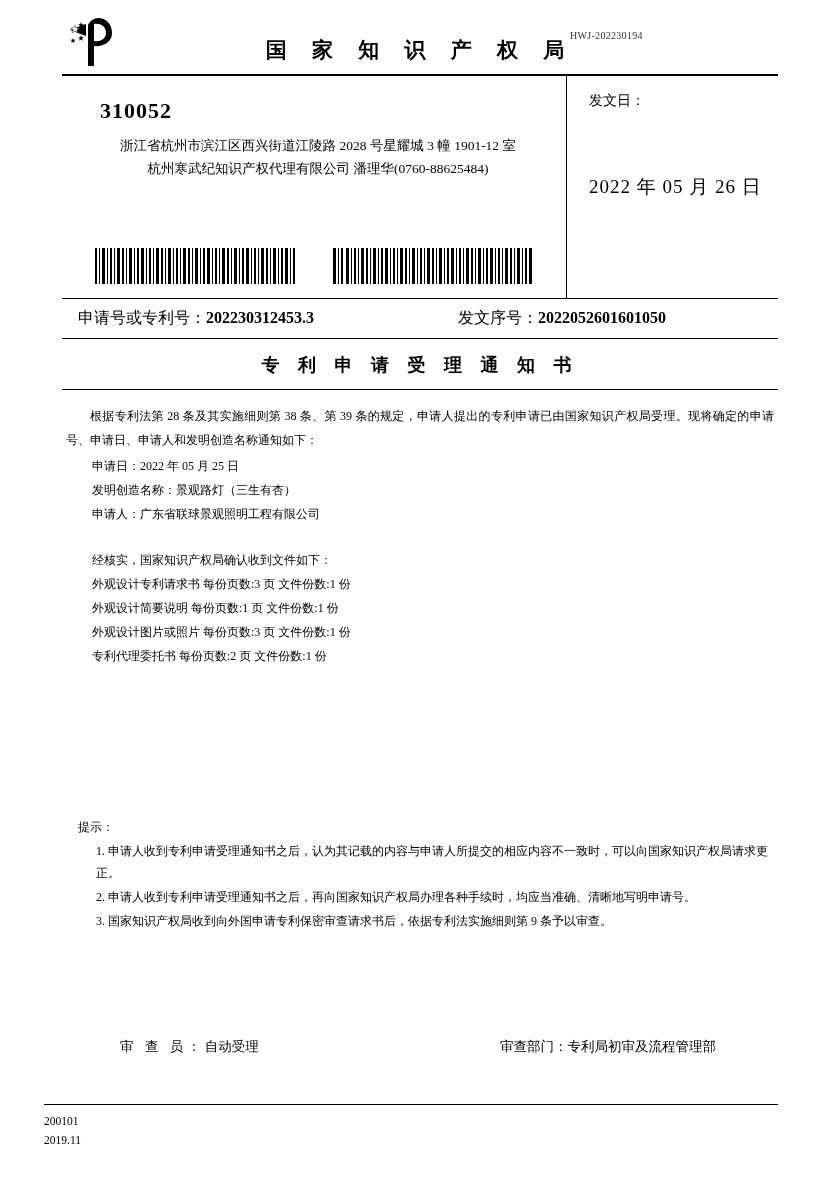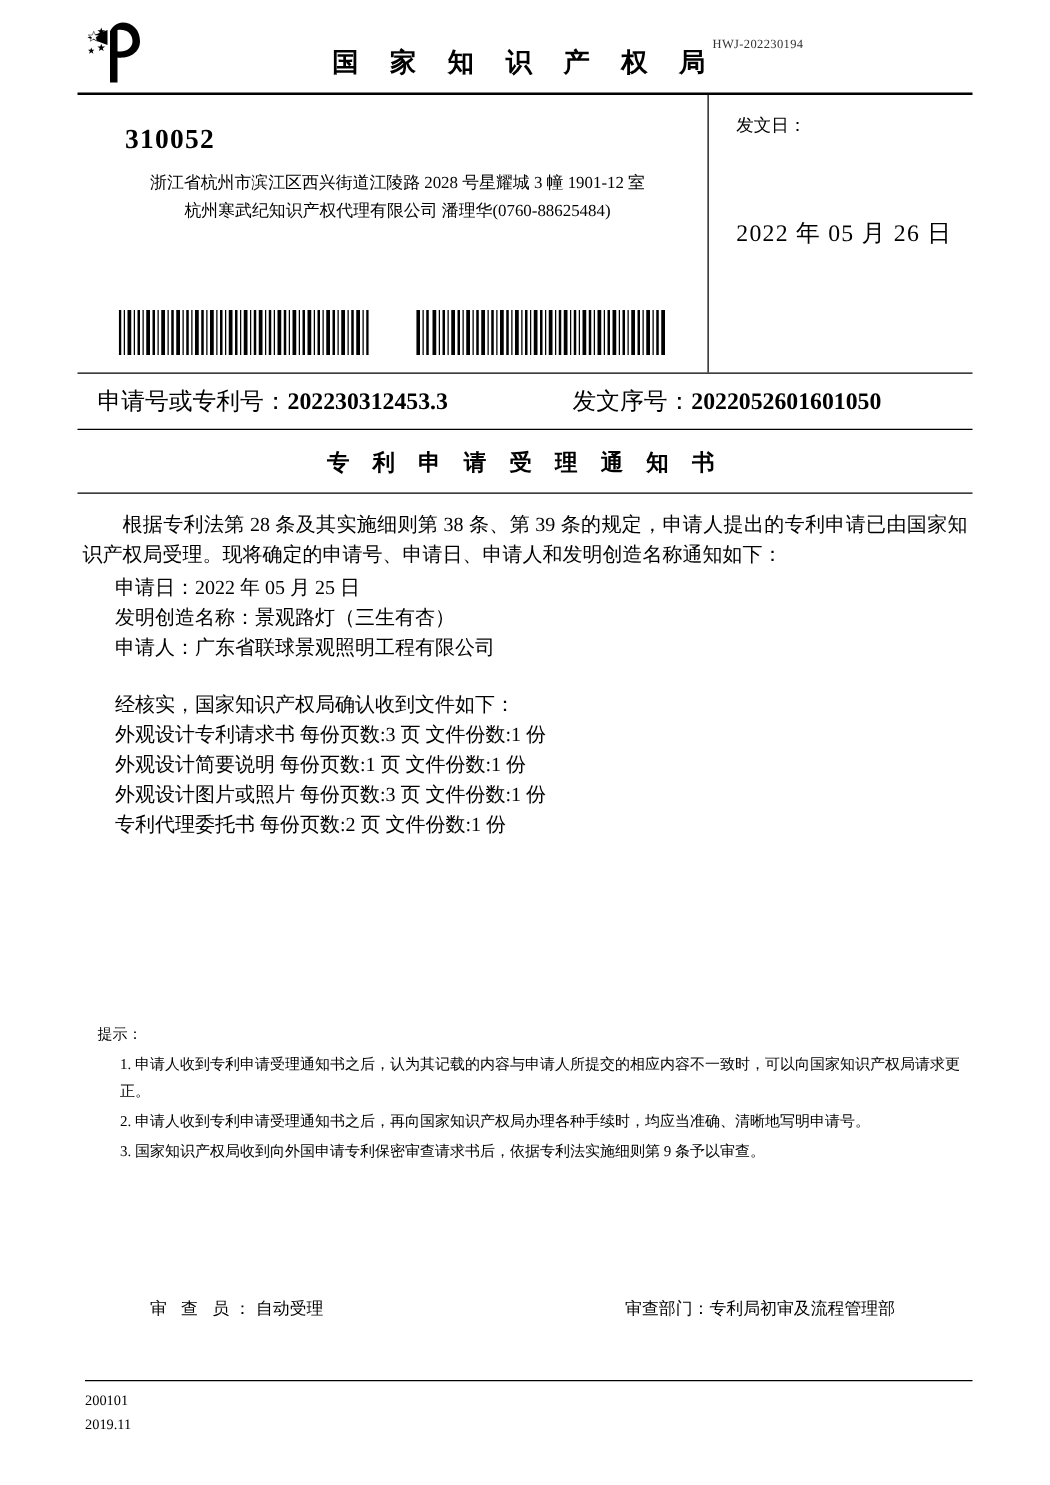--- a/index.html
+++ b/index.html
@@ -112,21 +112,21 @@
     font-size: 19px;
     letter-spacing: 1px;
     font-family: "Liberation Serif", serif;
   }
 
   
   .numbers-row {
     display: flex;
     border-bottom: 1.6px solid #000;
     padding: 9px 0 9px 0;
-    font-size: 19px;
+    font-size: 16px;
     justify-content: space-between;
   }
   .num-app {
     flex: 0 0 360px;
     padding-left: 16px;
   }
   .num-seq {
     flex: 1;
     padding-left: 20px;
   }
@@ -140,21 +140,21 @@
     font-size: 18px;
     font-weight: bold;
     letter-spacing: 7px;
     padding: 14px 0 12px 0;
     border-bottom: 1.6px solid #000;
   }
 
   
   .body-area {
     padding: 14px 4px 0 4px;
-    font-size: 16px;
+    font-size: 12px;
     line-height: 24px;
   }
   .para {
     text-indent: 2em;
     margin: 0 0 2px 0;
     text-align: justify;
   }
   .field-line {
     margin: 0;
     padding-left: 26px;
@@ -196,21 +196,21 @@
   }
   .sig-right {
     flex: 1;
     padding-left: 60px;
   }
   .sp { letter-spacing: 4px; }
 
   
   .footer {
     position: absolute;
-    left: 68px;
+    left: 44px;
     right: 62px;
     top: 1088px;
     border-top: 1.6px solid #000;
     padding-top: 7px;
     display: flex;
     font-size: 11.5px;
     line-height: 19px;
   }
   .footer-codes {
     flex: 0 0 86px;

